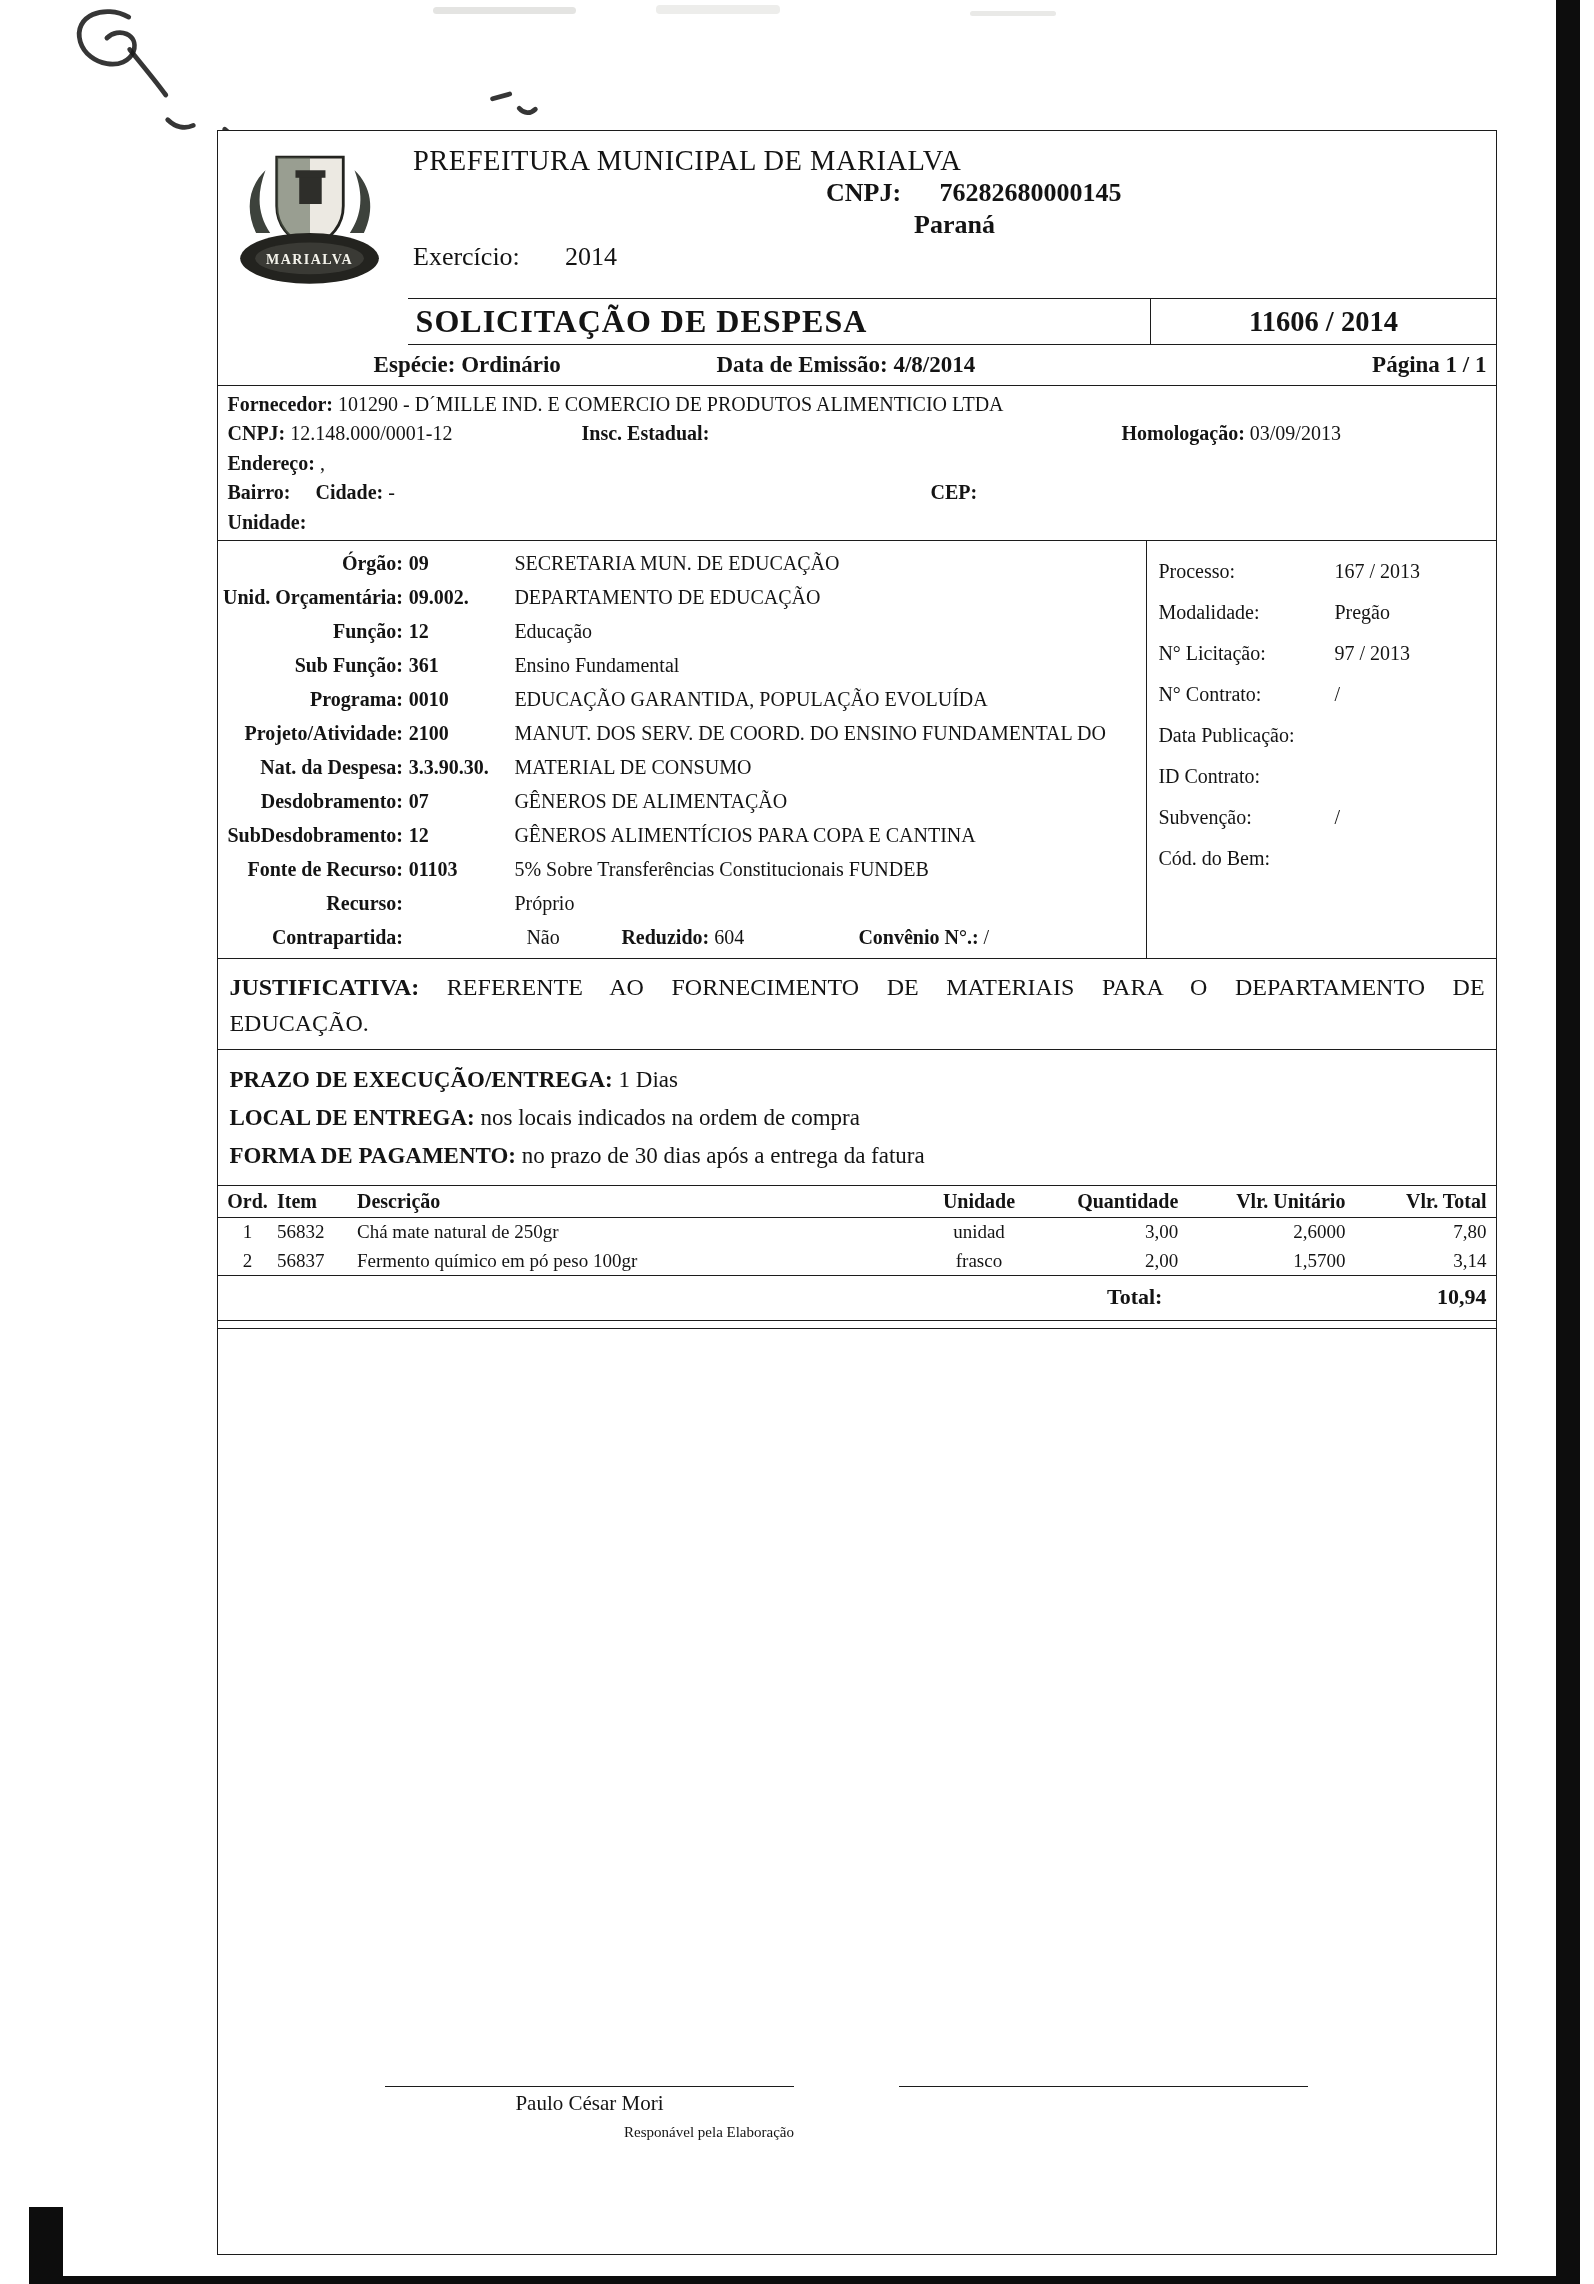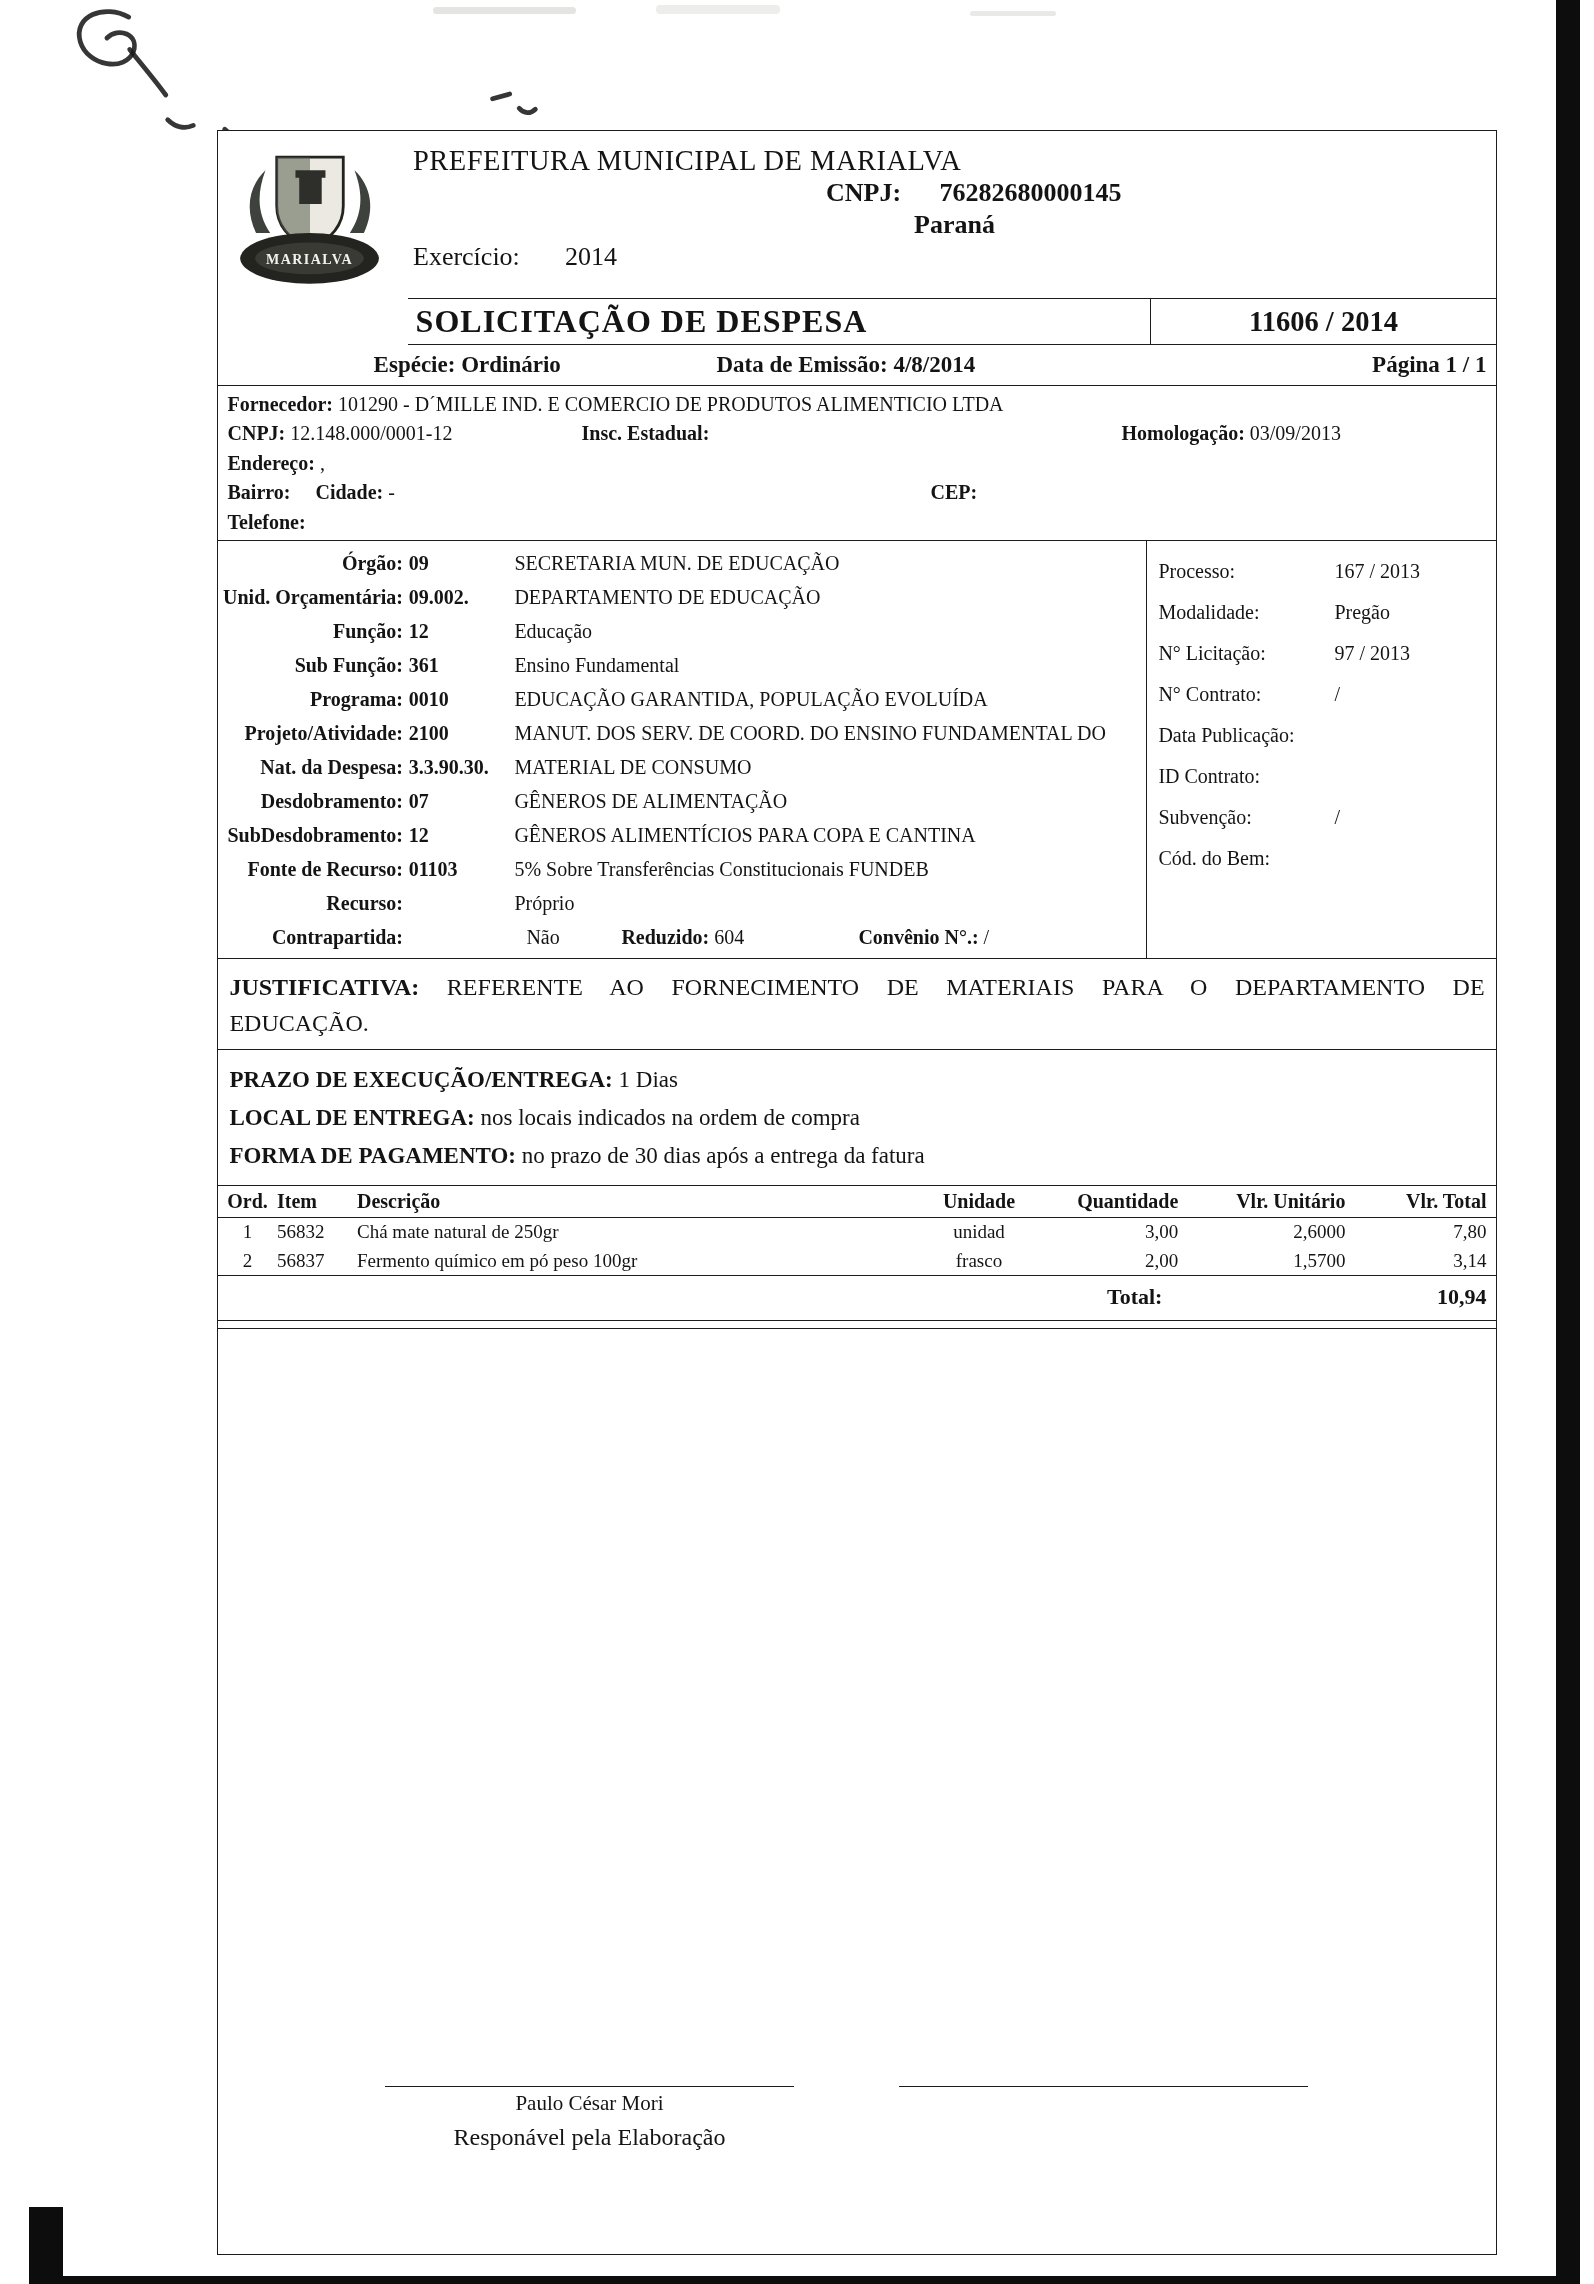--- a/index.html
+++ b/index.html
@@ -100,21 +100,21 @@
   .ttotal .tv { position:absolute; right:9.5px; top:7.6px; font-size:22px; font-weight:bold; }
   .tdouble { height:8.6px; border-top:1.9px solid #1c1c1c; border-bottom:1.9px solid #1c1c1c; }
 
   .spacer { height:757px; }
 
   
   .signature { position:relative; height:105px; }
   .sig-line1 { position:absolute; left:167px; width:409px; top:0; border-top:1.9px solid #1c1c1c; }
   .sig-line2 { position:absolute; left:681px; width:409px; top:0; border-top:1.9px solid #1c1c1c; }
   .sig-name  { position:absolute; left:167px; width:409px; top:5.7px;  text-align:center; font-size:21px; }
-  .sig-role  { position:absolute; left:167px; width:409px; top:38px; text-align:center; font-size:24px; }
+  .sig-role  { position:absolute; left:167px; width:409px; top:38px; text-align:right; font-size:15px; }
 </style>
 </head>
 <body>
 
 <div class="bar-right"></div>
 <div class="strip-bottom"></div>
 <div class="block-bl"></div>
 <div class="smudge smudge1"></div>
 <div class="smudge smudge2"></div>
 <div class="smudge smudge3"></div>
@@ -185,21 +185,21 @@
     <div class="srow">
       <span class="b">Endereço:</span>
       <span>,</span>
     </div>
     <div class="srow">
       <span class="pos b" style="left:0;">Bairro:</span>
       <span class="pos" style="left:88px;"><span class="b">Cidade:</span> <span>-</span></span>
       <span class="pos b" style="left:703px;">CEP:</span>
     </div>
     <div class="srow">
-      <span class="b">Telefone:</span>
+      <span class="b">Unidade:</span>
     </div>
   </div>
 
   <div class="budget">
     <div class="brow">
         <span class="lab">Órgão:</span>
         <span class="code">09</span>
         <span class="desc">SECRETARIA MUN. DE EDUCAÇÃO</span>
       </div>
     <div class="brow">

